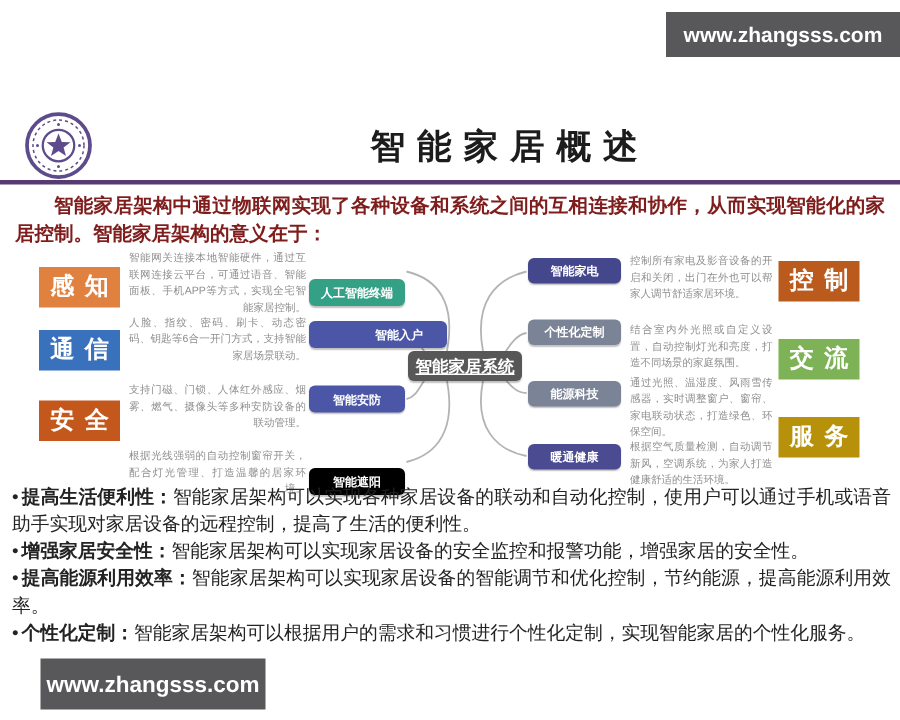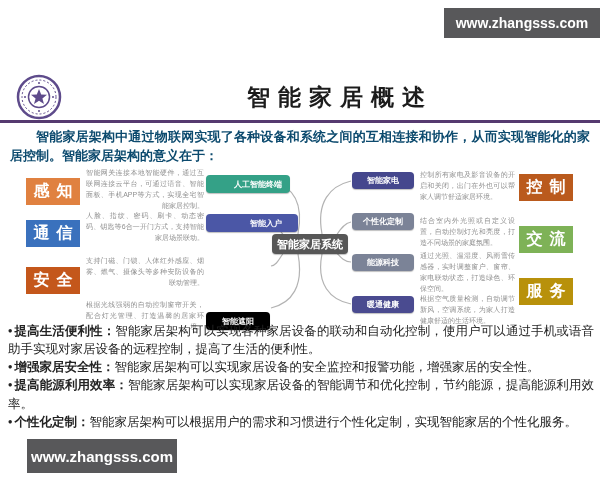--- a/index.html
+++ b/index.html
@@ -11,36 +11,36 @@
       font-family:"Liberation Sans","DejaVu Sans",sans-serif;font-weight:bold;margin-left:20px;}
   #wm-top{top:8px;right:0;width:156px;height:30px;font-size:14px;}
   #wm-bottom{top:439px;left:7px;width:150px;height:34px;font-size:15px;}
   
   #logo{left:16px;top:74px;width:46px;height:46px;}
   #title{top:82px;left:0;width:600px;text-align:center;font-size:23px;font-weight:bold;
          letter-spacing:8px;text-indent:8px;color:#1c1c1c;padding-left:36px;}
   #divider{top:120px;left:0;width:600px;height:3px;background:#563a70;}
   
   #intro{top:128px;left:10px;width:580px;font-size:13px;line-height:1.45;font-weight:600;
-         color:#0c4a6e;text-indent:2em;text-align:justify;}
+         color:#7f1d1d;text-indent:2em;text-align:justify;}
   
   .cat{width:54px;height:27px;color:#ffffff;font-size:16px;font-weight:bold;
        display:flex;align-items:center;justify-content:center;letter-spacing:7px;text-indent:7px;}
   
   .desc{font-size:7px;line-height:1.55;color:#8f8f8f;text-align:justify;
         font-family:"Liberation Sans","DejaVu Sans",sans-serif;}
   .desc-l{width:118px;left:86px;text-align-last:right;}
   .desc-r{width:95px;left:420px;}
   
   .node{color:#ffffff;font-weight:bold;border-radius:4px;display:flex;align-items:center;
         justify-content:center;font-family:"Liberation Sans","DejaVu Sans",sans-serif;
         box-shadow:0 1px 1px rgba(0,0,0,0.25);}
   .node-l{left:206px;width:64px;height:18px;font-size:8px;}
   .node-r{left:352px;width:62px;height:17px;font-size:8px;}
-  #node-center{left:272px;top:234px;width:76px;height:20px;font-size:11px;border-radius:4px;}
+  #node-center{left:272px;top:234px;width:76px;height:20px;font-size:11px;border-radius:4px;text-decoration:underline;}
   
   #bullets{top:322px;left:8px;width:586px;font-size:12.5px;line-height:1.45;color:#232323;}
   .bullet{text-align:justify;}
   .bullet::before{content:"•";font-weight:bold;margin-right:2px;}
   .b-label{font-weight:bold;}
   svg.links{pointer-events:none;}
 </style>
 </head>
 <body>
 
@@ -81,22 +81,23 @@
 
   <div class="abs cat" style="left: 26px; top: 178px; background-color: rgb(224, 129, 64);">感知</div>
   <div class="abs cat" style="left: 26px; top: 220px; background-color: rgb(58, 113, 189);">通信</div>
   <div class="abs cat" style="left: 26px; top: 267px; background-color: rgb(196, 87, 27);">安全</div>
 
   <div class="abs desc desc-l" style="top:168px;">智能网关连接本地智能硬件，通过互联网连接云平台，可通过语音、智能面板、手机APP等方式，实现全宅智能家居控制。</div>
   <div class="abs desc desc-l" style="top:211px;">人脸、指纹、密码、刷卡、动态密码、钥匙等6合一开门方式，支持智能家居场景联动。</div>
   <div class="abs desc desc-l" style="top:256px;">支持门磁、门锁、人体红外感应、烟雾、燃气、摄像头等多种安防设备的联动管理。</div>
   <div class="abs desc desc-l" style="top:300px;">根据光线强弱的自动控制窗帘开关，配合灯光管理、打造温馨的居家环境。</div>
 
-  <div class="abs node node-l" style="top: 175px; background-color: rgb(52, 161, 135); padding-left: 20px;">人工智能终端</div>
+  <div class="abs node node-l" style="top: 186px; background-color: rgb(52, 161, 135);">人工智能终端</div>
   <div class="abs node node-l" style="top: 214px; background-color: rgb(75, 87, 166); padding-left: 28px;">智能入户</div>
+  <div class="abs node node-l" style="top: 257px; background-color: rgb(75, 87, 166);">智能安防</div>
   <div class="abs node node-l" style="top: 312px; background-color: #000000;">智能遮阳</div>
 
   <div class="abs node" id="node-center" style="background-color: rgb(87, 87, 87);">智能家居系统</div>
 
   <div class="abs node node-r" style="top: 172px; background-color: rgb(69, 71, 141);">智能家电</div>
   <div class="abs node node-r" style="top: 213px; background-color: rgb(123, 131, 151);">个性化定制</div>
   <div class="abs node node-r" style="top: 254px; background-color: rgb(123, 131, 151);">能源科技</div>
   <div class="abs node node-r" style="top: 296px; background-color: rgb(74, 75, 144);">暖通健康</div>
 
   <div class="abs desc desc-r" style="top:170px;">控制所有家电及影音设备的开启和关闭，出门在外也可以帮家人调节舒适家居环境。</div>

